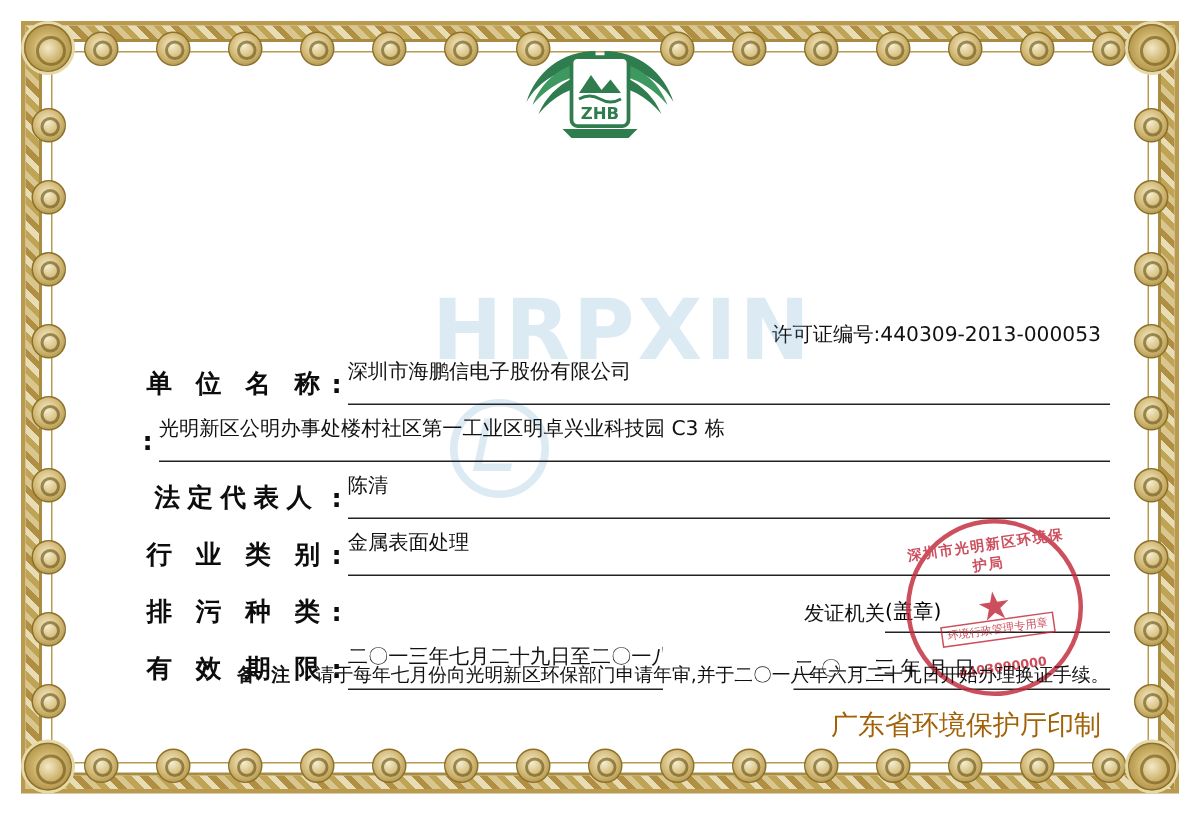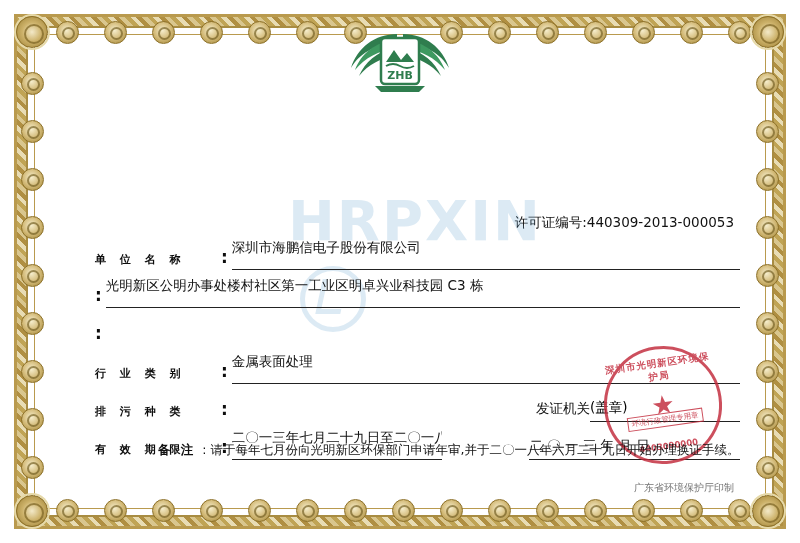--- a/index.html
+++ b/index.html
@@ -151,26 +151,27 @@
     top: 232px;
   }
   .row {
     position: relative;
     height: 38px;
     display: flex;
     align-items: flex-end;
   }
   .row .label {
     width: 126px;
-    font-size: 11px;
+    font-size: 17px;
     font-weight: bold;
     color: #0d0d0d;
     letter-spacing: 5px;
     white-space: nowrap;
     padding-bottom: 3px;
+    text-align: center;
   }
   .row .colon {
     font-size: 17px;
     font-weight: bold;
     color: #0d0d0d;
     padding-bottom: 3px;
     margin-right: 4px;
   }
   .row .value {
     flex: 1;
@@ -226,22 +227,22 @@
     font-weight: bold;
     letter-spacing: 3px;
     margin-right: 6px;
   }
 
   
   .footer-issuer {
     position: absolute;
     right: 66px;
     bottom: 48px;
-    font-size: 10px;
-    color: #737373;
+    font-size: 18px;
+    color: #a16207;
     white-space: nowrap;
   }
 
   
   .seal {
     position: absolute;
     left: 604px;
     top: 346px;
     width: 112px;
     height: 112px;
@@ -422,21 +423,23 @@
       <span class="colon">:</span>
       <span class="value">深圳市海鹏信电子股份有限公司</span>
     </div>
 
     <div class="row">
       <span class="colon">:</span>
       <span class="value">光明新区公明办事处楼村社区第一工业区明卓兴业科技园 C3 栋</span>
     </div>
 
     <div class="row">
-      <span class="colon">:</span>
+      <span class="label">法定代表人</span>
+      <span class="colon">:</span>
+      <span class="value">陈清</span>
     </div>
 
     <div class="row">
       <span class="label">行 业 类 别</span>
       <span class="colon">:</span>
       <span class="value">金属表面处理</span>
     </div>
 
     <div class="row row5">
       <span class="label">排 污 种 类</span>

